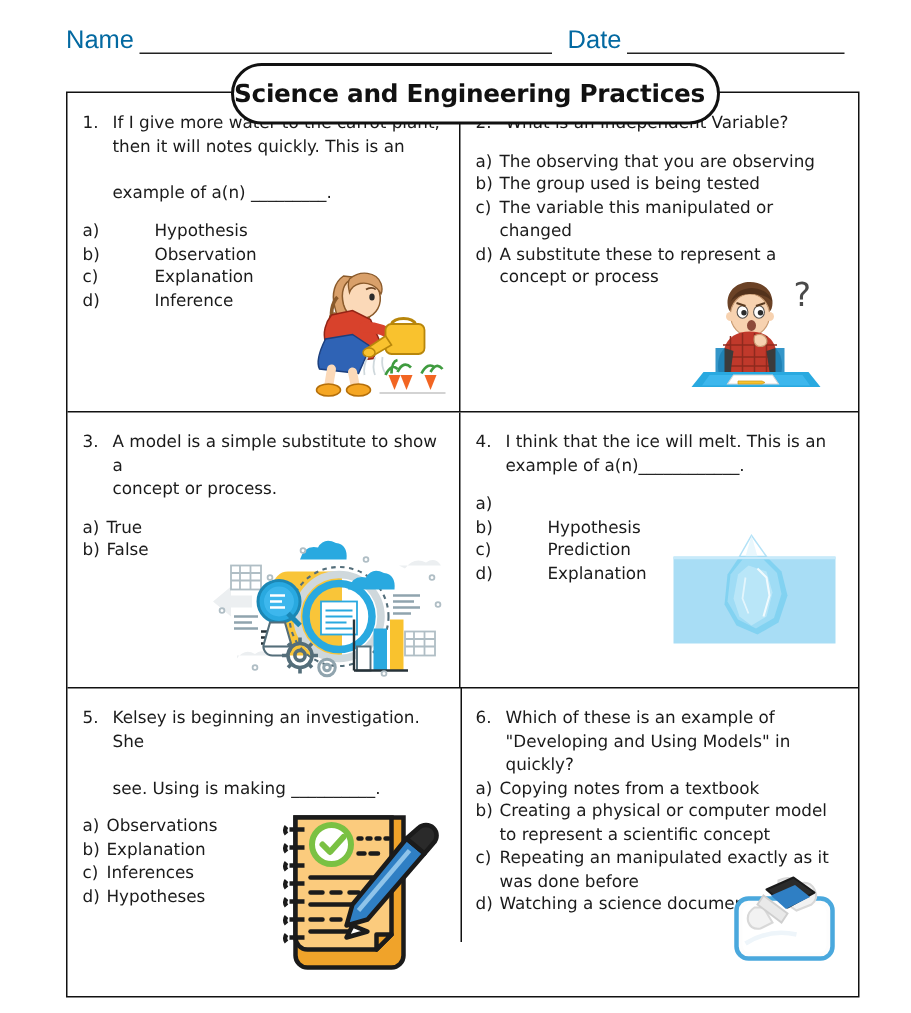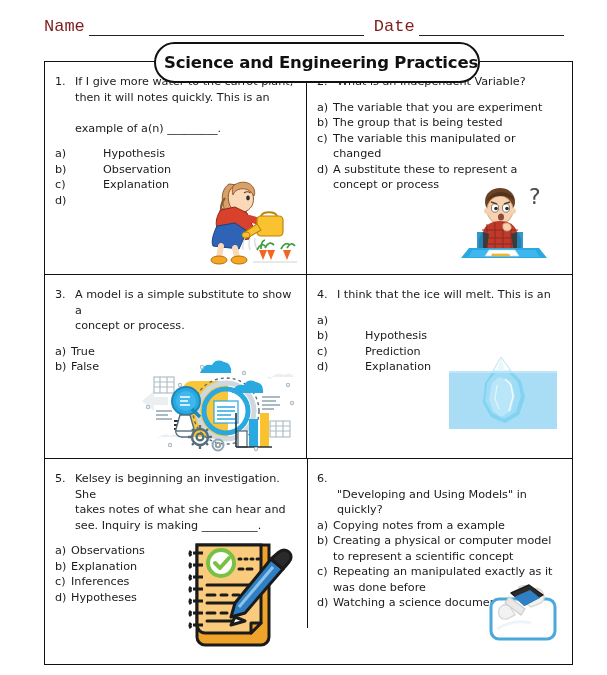--- a/index.html
+++ b/index.html
@@ -19,23 +19,23 @@
 
   
   .namedate {
     position: absolute;
     left: 44px;
     top: 6px;
     width: 520px;
     height: 30px;
     display: flex;
     align-items: flex-end;
-    font-family: Liberation Mono, monospace;
+    font-family: Liberation Sans, sans-serif;
     font-size: 17px;
-    color: #7f1d1d;
+    color: #0369a1;
   }
   .nd-label { padding-right: 4px; line-height: 18px; }
   .nd-rule {
     border-bottom: 1.3px solid #222;
     height: 15px;
   }
   .nd-rule.name { width: 275px; }
   .nd-rule.date { width: 145px; }
   .nd-gap { width: 10px; }
 
@@ -55,21 +55,21 @@
     position: absolute;
     left: 109px;
     top: -20px;
     width: 326px;
     height: 41px;
     border: 2.2px solid #111;
     border-radius: 21px;
     background: #ffffff;
     display: flex;
     align-items: center;
-    justify-content: flex-end;
+    justify-content: flex-start;
     z-index: 5;
   }
   .title-pill span {
     font-family: "DejaVu Sans", sans-serif;
     font-weight: bold;
     font-size: 16.5px;
     letter-spacing: -0.2px;
     color: #111;
     white-space: nowrap;
   }
@@ -202,20 +202,21 @@
               <div class="choice">
                 <span class="lab">b)</span>
                 <span class="txt">Observation</span>
               </div>
               <div class="choice">
                 <span class="lab">c)</span>
                 <span class="txt">Explanation</span>
               </div>
               <div class="choice">
                 <span class="lab">d)</span>
+                <span class="txt">Inference</span>
               </div>
             </div>
           </div>
 
           <div class="art art-girl">
             <svg viewBox="0 0 104 95" width="104" height="95">
 
               <path d="M34 14c-6 4-8 12-6 20 1 6 4 10 8 12l14-2 6-12-4-16z" fill="#d9a06a" stroke="#8a5a2b" stroke-width="1"></path>
 
               <path d="M30 28c-4 4-5 12-3 18 2 5 6 7 9 6" fill="none" stroke="#8a5a2b" stroke-width="2.4"></path>
@@ -263,25 +264,25 @@
 
         <div class="cell right">
           <div class="q">
             <div class="qstem">
               <span class="qnum">2.</span>
               <span class="qtext">What is an Independent Variable?</span>
             </div>
             <div class="choices tight">
               <div class="choice">
                 <span class="lab">a)</span>
-                <span class="txt">The variable that you are experiment</span>
+                <span class="txt">The observing that you are observing</span>
               </div>
               <div class="choice">
                 <span class="lab">b)</span>
-                <span class="txt">The group that is being tested</span>
+                <span class="txt">The group used is being tested</span>
               </div>
               <div class="choice">
                 <span class="lab">c)</span>
                 <span class="txt">The variable this manipulated or changed</span>
               </div>
               <div class="choice">
                 <span class="lab">d)</span>
                 <span class="txt">A substitute these to represent a concept or process</span>
               </div>
             </div>
@@ -434,20 +435,21 @@
             </svg>
           </div>
         </div>
 
         <div class="cell right">
           <div class="q">
             <div class="qstem">
               <span class="qnum">4.</span>
               <span class="qtext">
                 <span>I think that the ice will melt. This is an</span><br>
+                <span class="fill">example of a(n)____________.</span>
               </span>
             </div>
             <div class="choices wide">
               <div class="choice">
                 <span class="lab">a)</span>
               </div>
               <div class="choice">
                 <span class="lab">b)</span>
                 <span class="txt">Hypothesis</span>
               </div>
@@ -484,22 +486,22 @@
       </div>
 
       <div class="row r3">
 
         <div class="cell left">
           <div class="q">
             <div class="qstem">
               <span class="qnum">5.</span>
               <span class="qtext">
                 <span>Kelsey is beginning an investigation. She</span><br>
-                <span>takes notes of what she can hear and</span><br>
-                <span class="fill">see. Inquiry is making __________.</span>
+                <br>
+                <span class="fill">see. Using is making __________.</span>
               </span>
             </div>
             <div class="choices tight">
               <div class="choice">
                 <span class="lab">a)</span>
                 <span class="txt">Observations</span>
               </div>
               <div class="choice">
                 <span class="lab">b)</span>
                 <span class="txt">Explanation</span>
@@ -551,29 +553,29 @@
               <path d="M98 36l-34 40" stroke="#8fc4ea" stroke-width="3"></path>
             </svg>
           </div>
         </div>
 
         <div class="cell right">
           <div class="q">
             <div class="qstem">
               <span class="qnum">6.</span>
               <span class="qtext">
-                <br>
+                <span>Which of these is an example of</span><br>
                 <span>"Developing and Using Models" in</span><br>
                 <span>quickly?</span>
               </span>
             </div>
             <div class="choices tight" style="margin-top:0">
               <div class="choice">
                 <span class="lab">a)</span>
-                <span class="txt">Copying notes from a example</span>
+                <span class="txt">Copying notes from a textbook</span>
               </div>
               <div class="choice">
                 <span class="lab">b)</span>
                 <span class="txt">Creating a physical or computer model to represent a scientific concept</span>
               </div>
               <div class="choice">
                 <span class="lab">c)</span>
                 <span class="txt">Repeating an manipulated exactly as it was done before</span>
               </div>
               <div class="choice">

